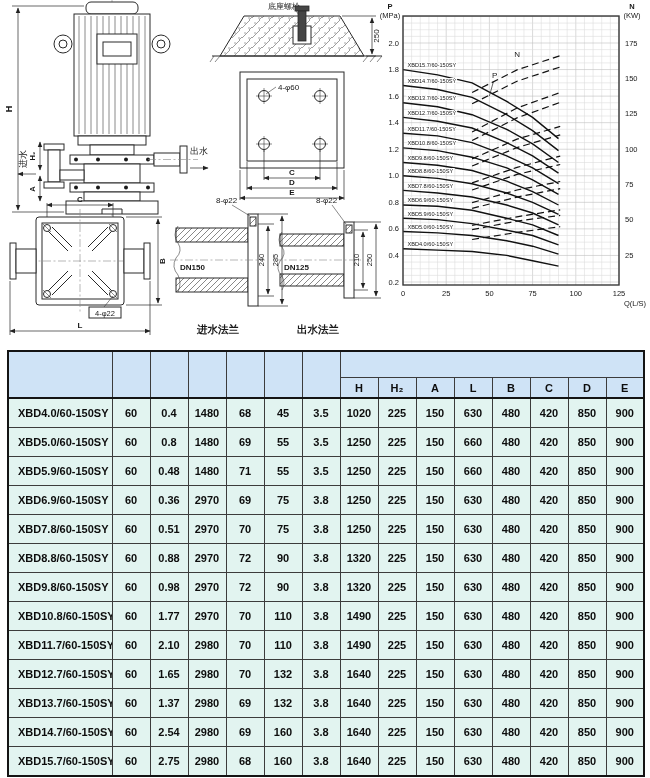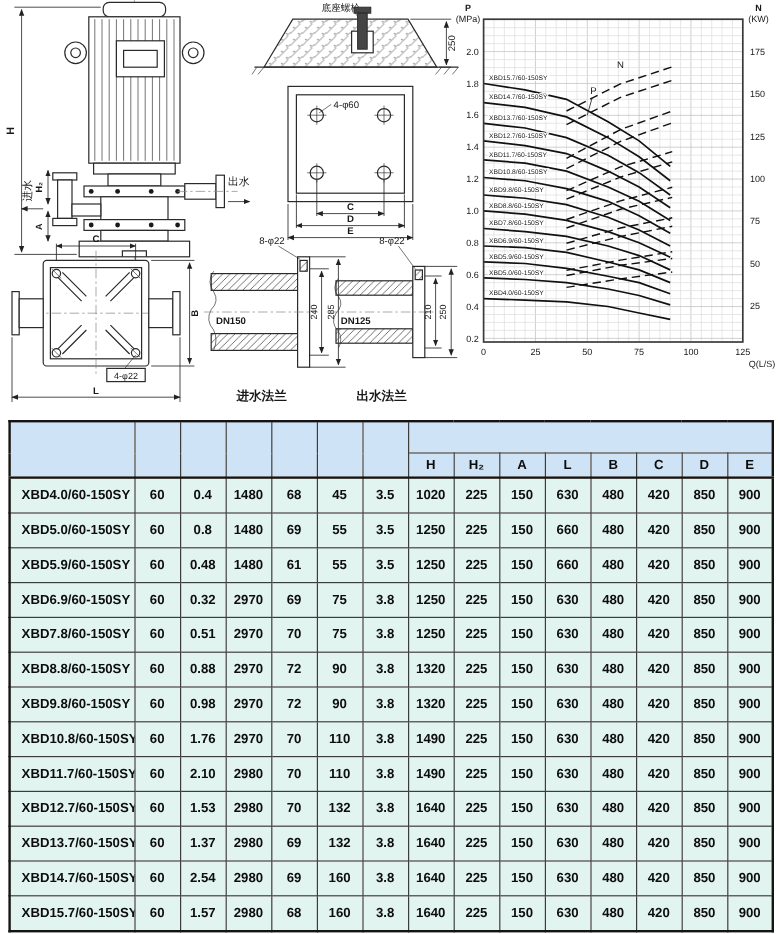--- a/index.html
+++ b/index.html
@@ -466,36 +466,36 @@
           <td>480</td>
           <td>420</td>
           <td>850</td>
           <td>900</td>
         </tr>
         <tr>
           <td class="model">XBD5.9/60-150SY</td>
           <td>60</td>
           <td>0.48</td>
           <td>1480</td>
-          <td>61</td>
+          <td>71</td>
           <td>55</td>
           <td>3.5</td>
           <td>1250</td>
           <td>225</td>
           <td>150</td>
           <td>660</td>
           <td>480</td>
           <td>420</td>
           <td>850</td>
           <td>900</td>
         </tr>
         <tr>
           <td class="model">XBD6.9/60-150SY</td>
           <td>60</td>
-          <td>0.32</td>
+          <td>0.36</td>
           <td>2970</td>
           <td>69</td>
           <td>75</td>
           <td>3.8</td>
           <td>1250</td>
           <td>225</td>
           <td>150</td>
           <td>630</td>
           <td>480</td>
           <td>420</td>
@@ -549,21 +549,21 @@
           <td>150</td>
           <td>630</td>
           <td>480</td>
           <td>420</td>
           <td>850</td>
           <td>900</td>
         </tr>
         <tr>
           <td class="model">XBD10.8/60-150SY</td>
           <td>60</td>
-          <td>1.76</td>
+          <td>1.77</td>
           <td>2970</td>
           <td>70</td>
           <td>110</td>
           <td>3.8</td>
           <td>1490</td>
           <td>225</td>
           <td>150</td>
           <td>630</td>
           <td>480</td>
           <td>420</td>
@@ -583,21 +583,21 @@
           <td>150</td>
           <td>630</td>
           <td>480</td>
           <td>420</td>
           <td>850</td>
           <td>900</td>
         </tr>
         <tr>
           <td class="model">XBD12.7/60-150SY</td>
           <td>60</td>
-          <td>1.53</td>
+          <td>1.65</td>
           <td>2980</td>
           <td>70</td>
           <td>132</td>
           <td>3.8</td>
           <td>1640</td>
           <td>225</td>
           <td>150</td>
           <td>630</td>
           <td>480</td>
           <td>420</td>
@@ -634,21 +634,21 @@
           <td>150</td>
           <td>630</td>
           <td>480</td>
           <td>420</td>
           <td>850</td>
           <td>900</td>
         </tr>
         <tr>
           <td class="model">XBD15.7/60-150SY</td>
           <td>60</td>
-          <td>1.57</td>
+          <td>2.75</td>
           <td>2980</td>
           <td>68</td>
           <td>160</td>
           <td>3.8</td>
           <td>1640</td>
           <td>225</td>
           <td>150</td>
           <td>630</td>
           <td>480</td>
           <td>420</td>

